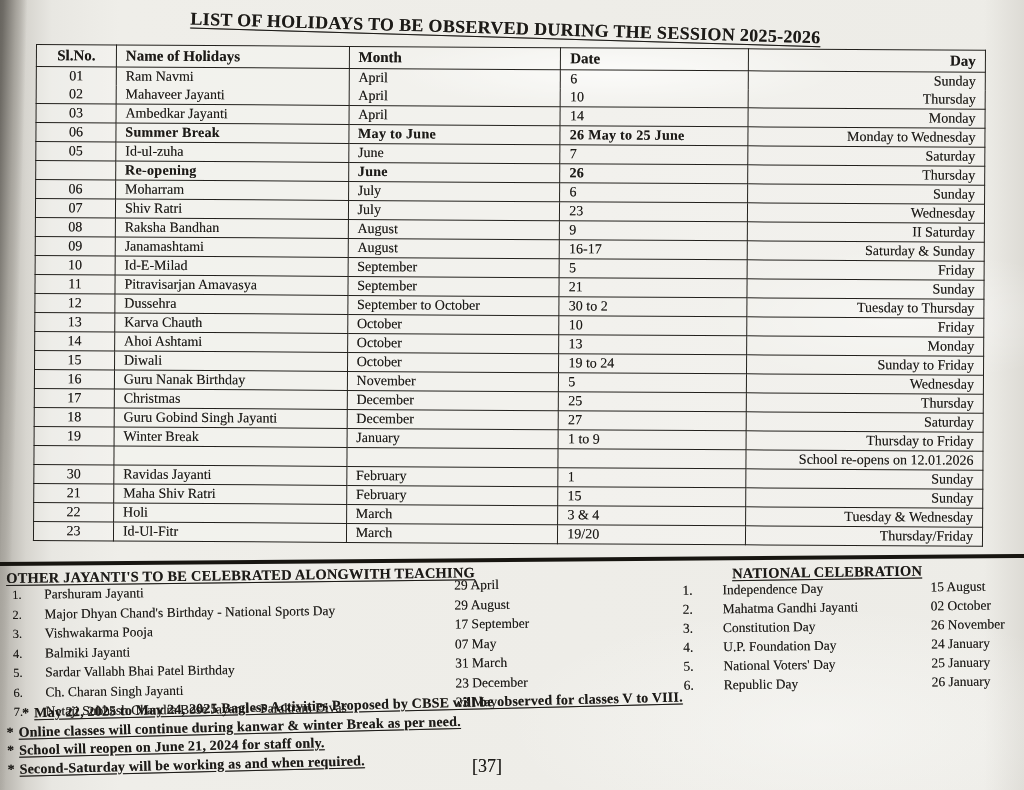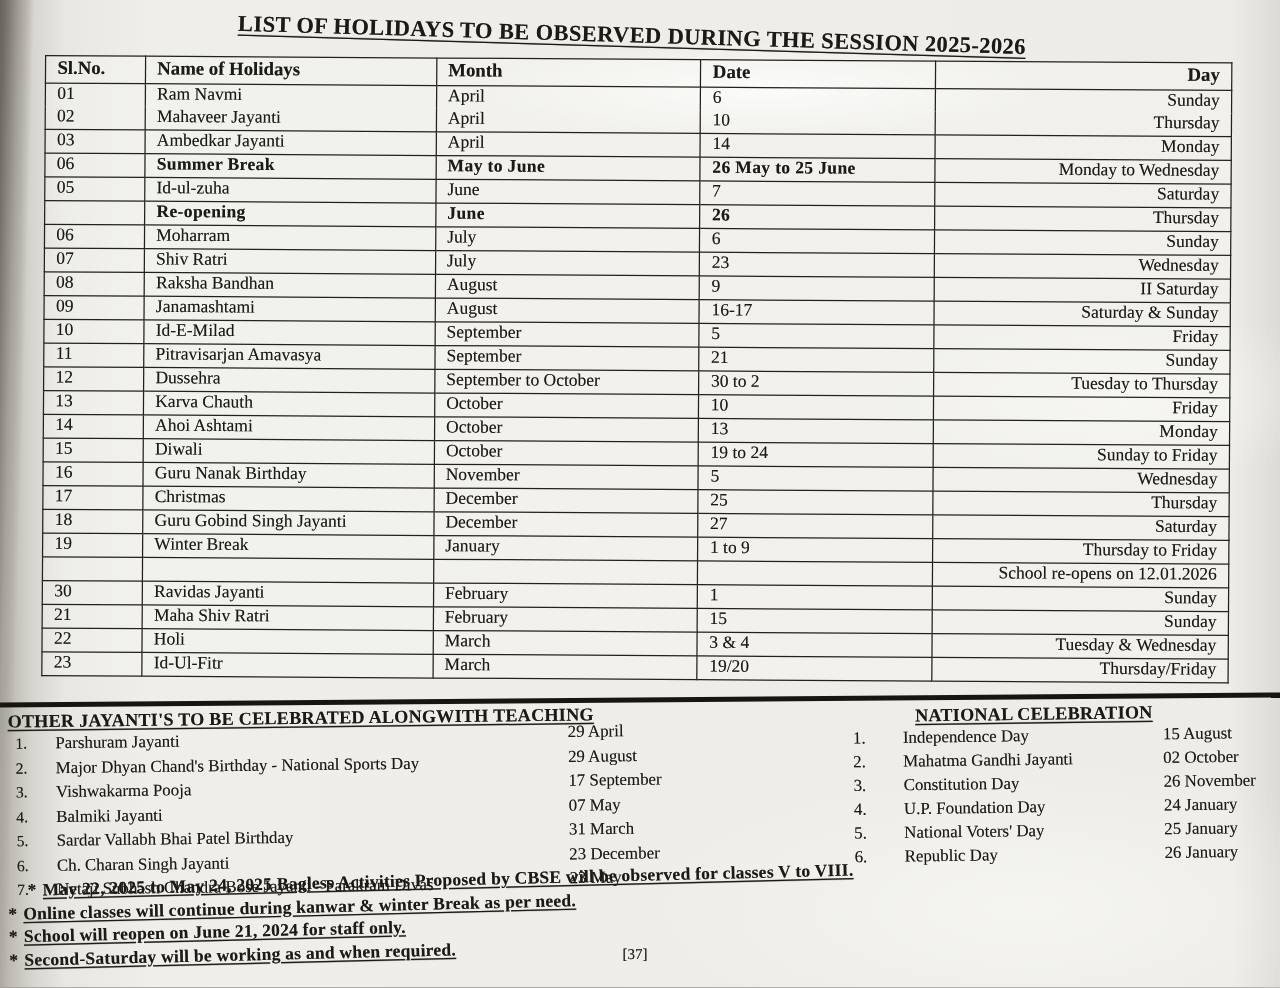--- a/index.html
+++ b/index.html
@@ -29,21 +29,21 @@
     position:absolute; left:36px; top:44px; width:950px;
     border-collapse:collapse; transform:rotate(.35deg); transform-origin:left top;
     background:rgba(250,249,246,.35);
   }
   table.holidays th, table.holidays td {
     border:1.7px solid #23211d; padding:0 9px; height:18px;
     font-size:14px; line-height:1.05; white-space:nowrap; overflow:hidden;
   }
   table.holidays th { height:21px; font-size:15px; font-weight:bold; }
   col.w-sl{width:80px} col.w-name{width:233px} col.w-month{width:212px} col.w-date{width:188px} col.w-day{width:237px}
-  .c-sl, .th-sl { text-align:left; padding:0 2px; }
+  .c-sl, .th-sl { text-align:center; padding:0 2px; }
   .c-name,.c-month,.c-date,.th-name,.th-month,.th-date { text-align:left; }
   .c-day,.th-day { text-align:right; }
   tr.bold .c-name, tr.bold .c-month, tr.bold .c-date { font-weight:bold; letter-spacing:.3px; }
   tr.no-bb td { border-bottom-style:hidden; }
   .thick-rule {
     position:absolute; left:-6px; top:562px; width:1032px; height:4px;
     background:#171510; transform:rotate(-.45deg); transform-origin:left top;
   }
   .sec-left {
     position:absolute; left:6px; top:570px; width:662px;
@@ -64,21 +64,21 @@
   .sec-right .sec-heading { text-align:center; width:310px; }
   .nc-item { display:grid; grid-template-columns:40px 208px auto; height:19px; font-size:13.5px; white-space:nowrap; padding-left:10px; }
   .notes {
     position:absolute; left:6px; top:706px; width:820px;
     transform:rotate(-1.4deg); transform-origin:left top;
   }
   .note { height:18.5px; font-size:14px; font-weight:bold; white-space:nowrap; }
   .note:first-child { padding-left:16px; }
   .note-marker { display:inline-block; width:12px; font-weight:bold; }
   .note-text { text-decoration:underline; text-underline-offset:2px; letter-spacing:.2px; }
-  .page-number { position:absolute; left:498px; top:756px; font-size:12px; }
+  .page-number { position:absolute; left:472px; top:756px; font-size:18px; }
 </style>
 </head>
 <body>
 
 <div class="page">
 
   <div class="spine"></div>
 
   <div class="title">LIST OF HOLIDAYS TO BE OBSERVED DURING THE SESSION 2025-2026</div>
 

